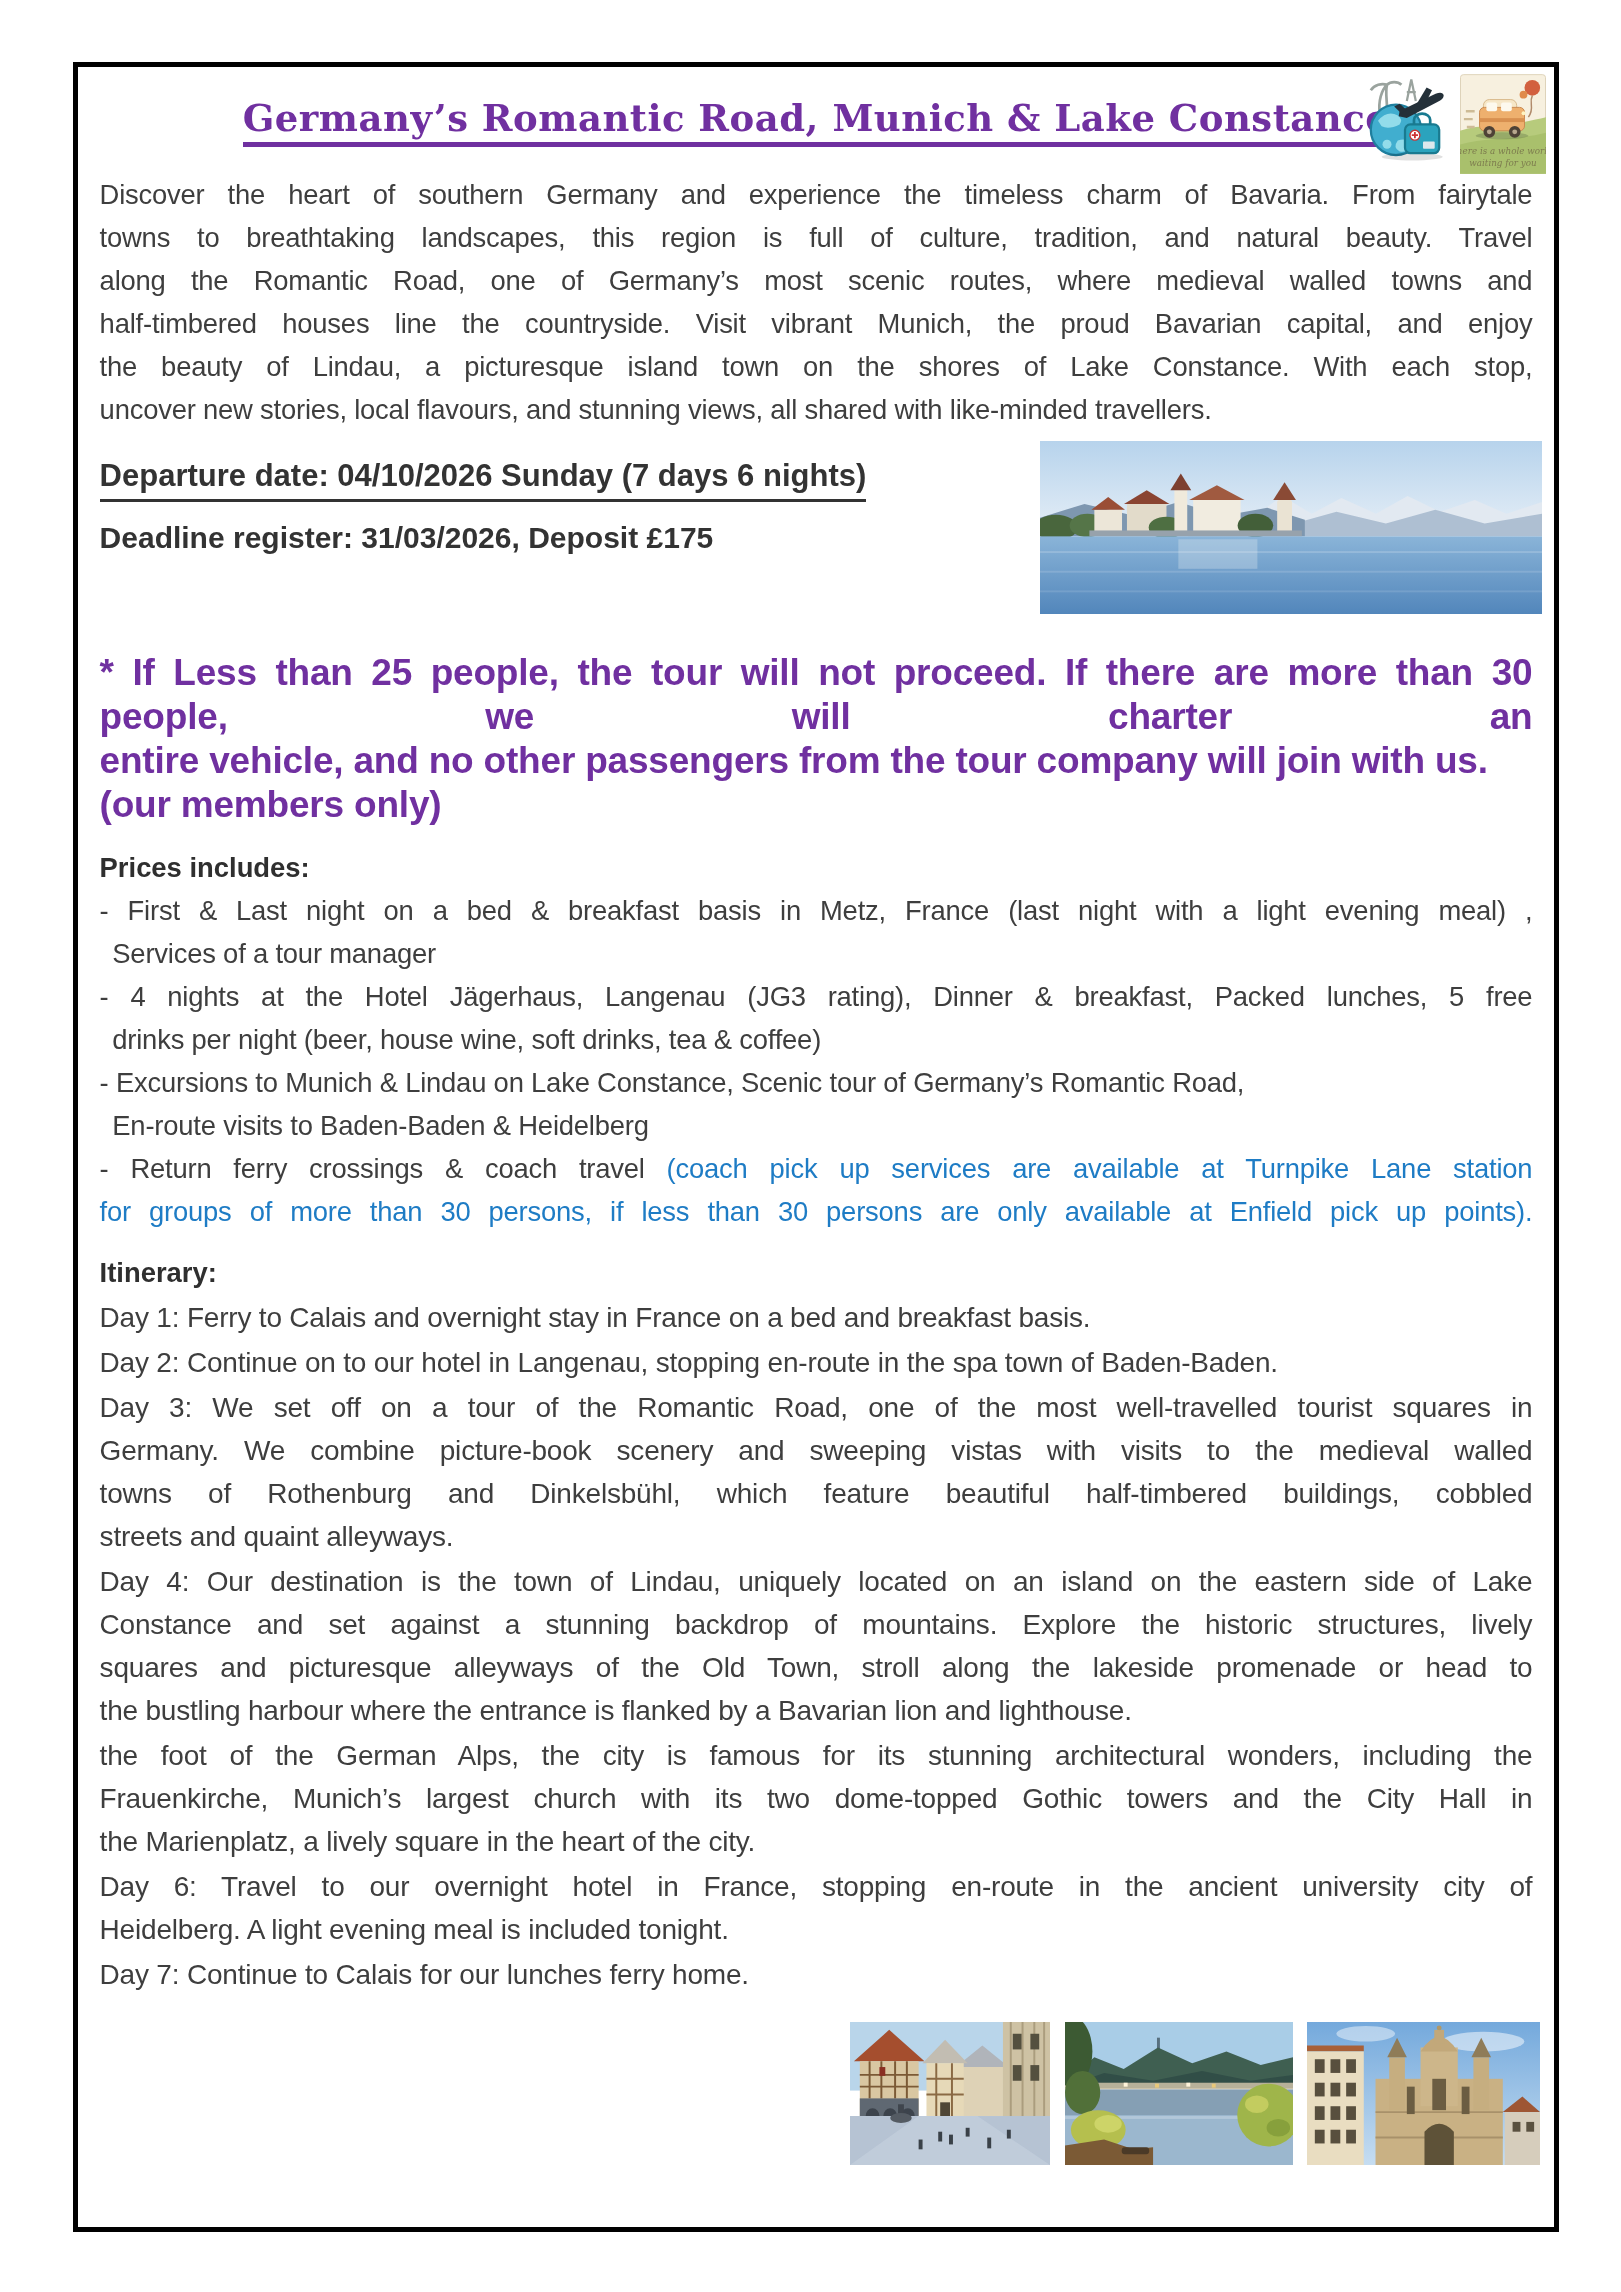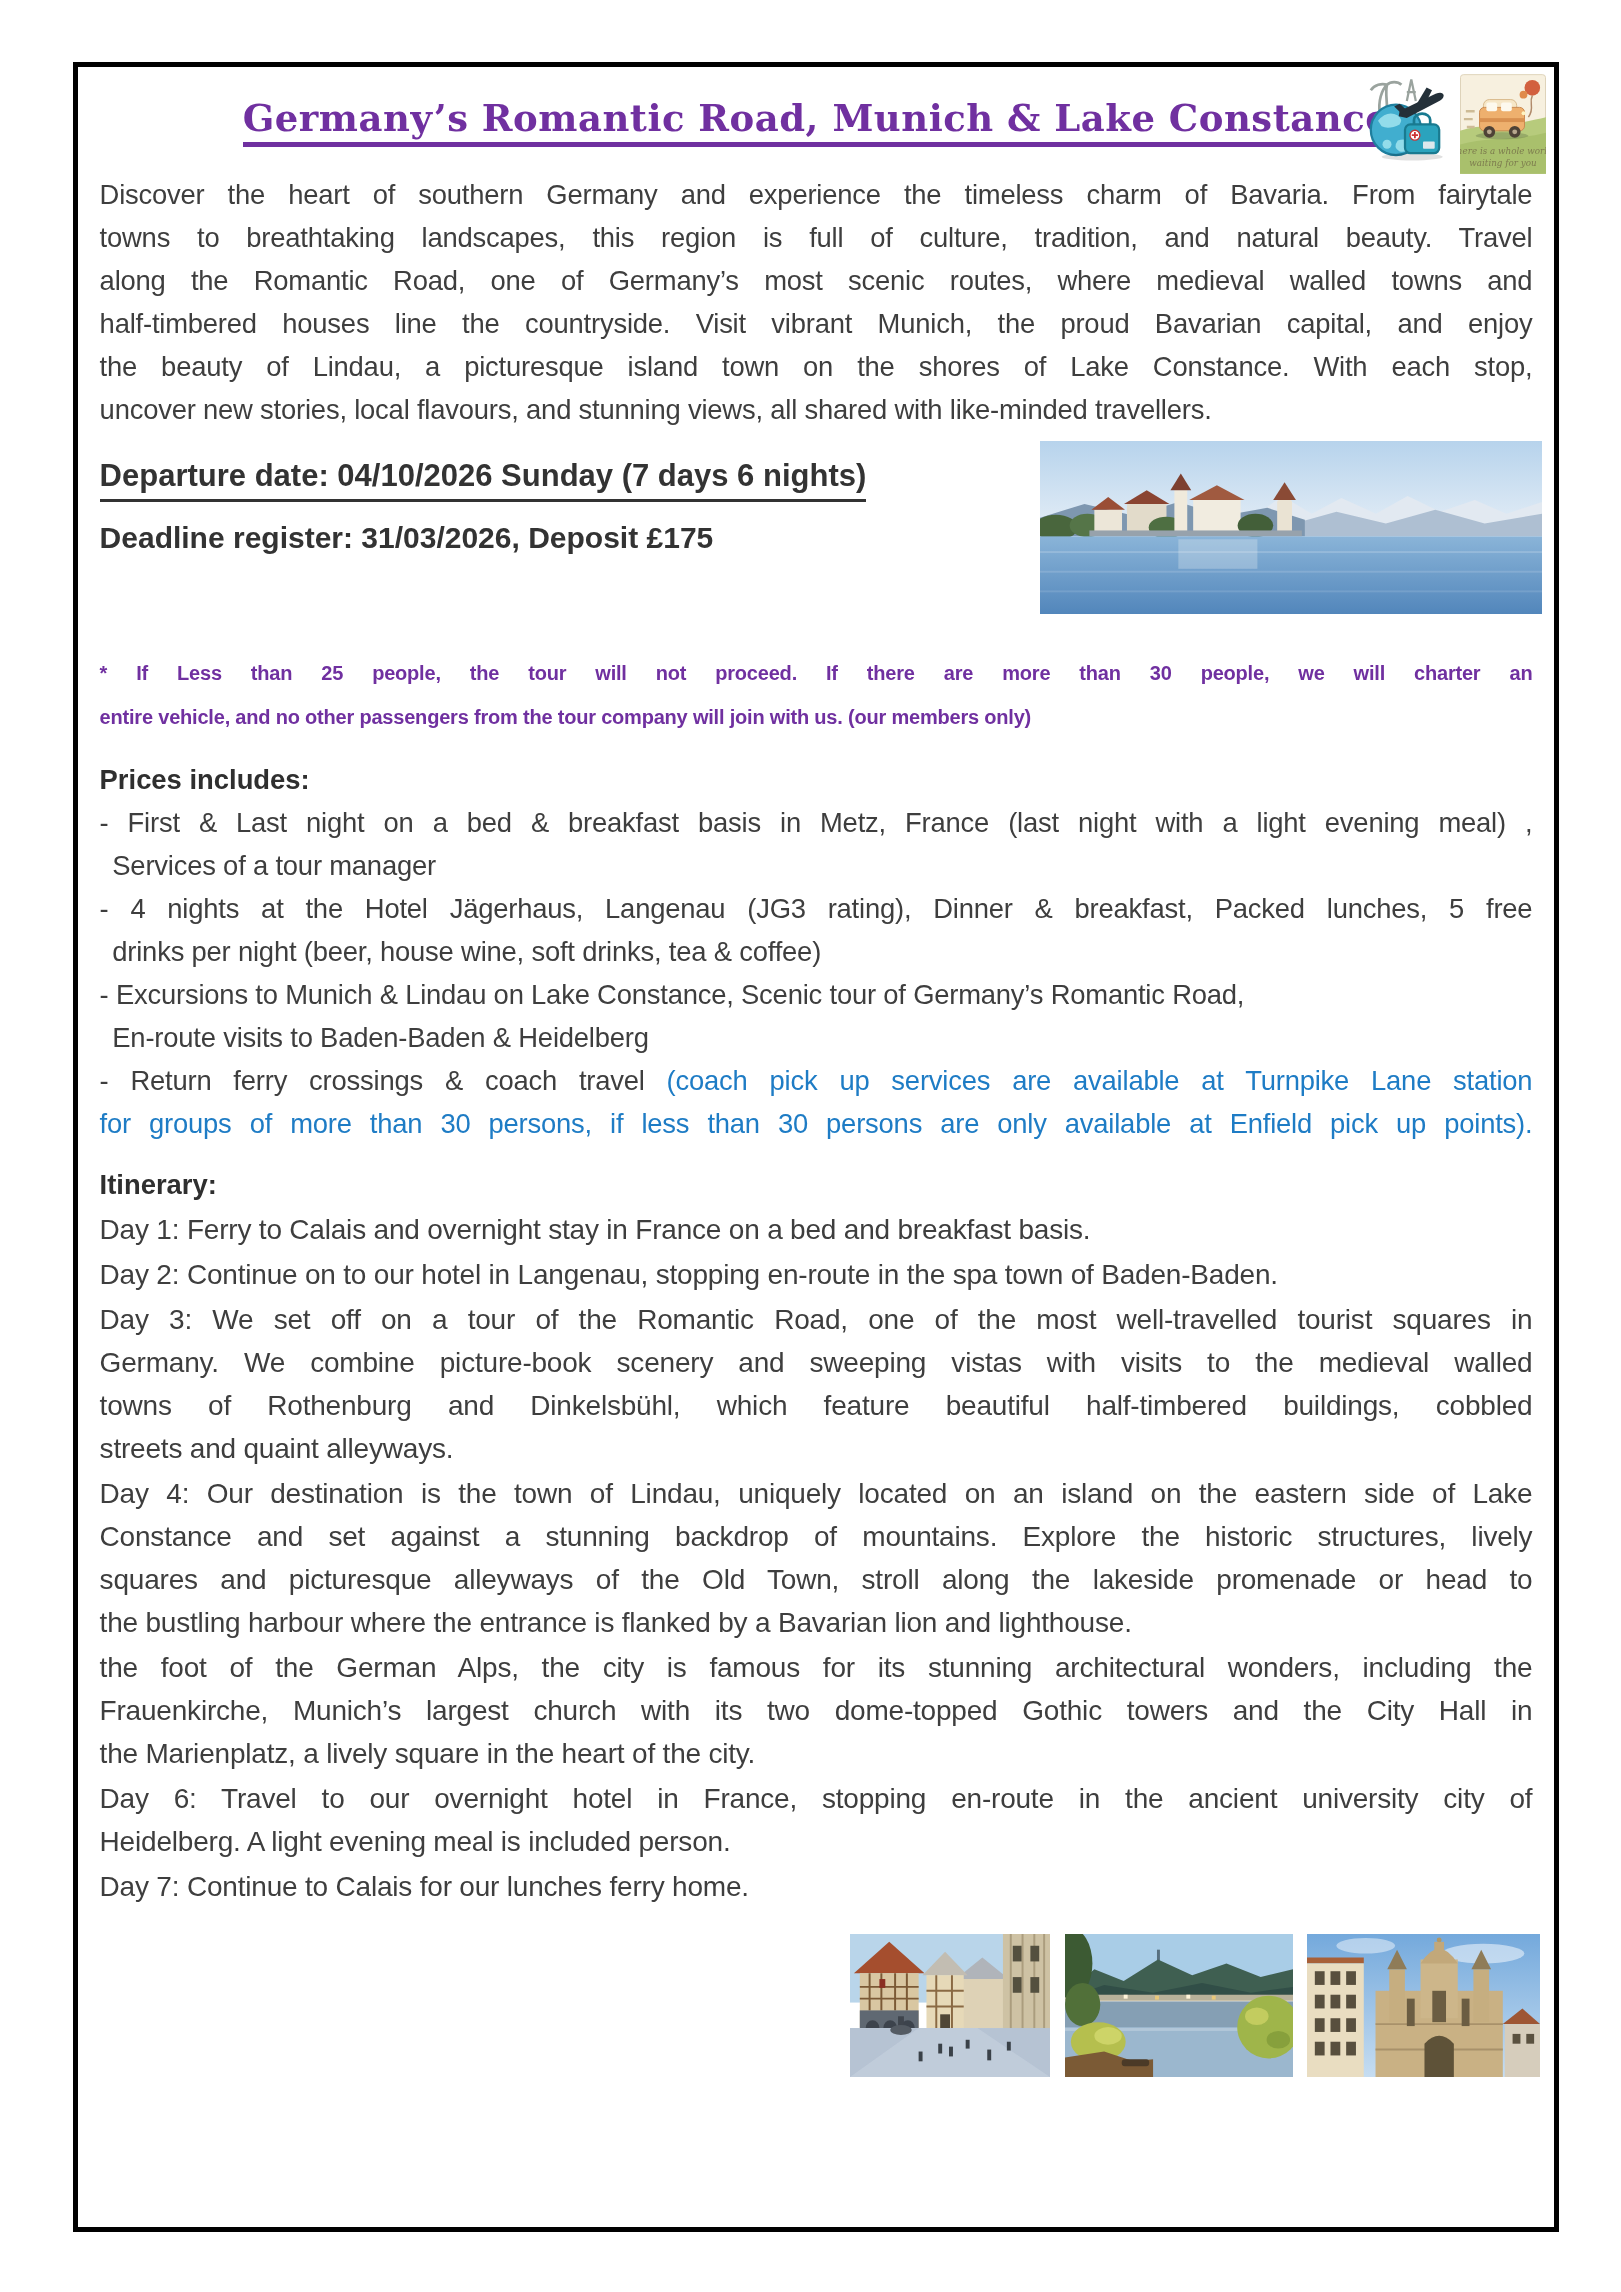--- a/index.html
+++ b/index.html
@@ -15,21 +15,21 @@
   .title-inner{display:inline-block;border-bottom:5.9px solid #7030a0;padding-bottom:2.9px;line-height:1.12;}
   .intro{font-size:27.4px;line-height:43px;letter-spacing:-0.2px;}
   .ln{min-height:1em;}
   .js{text-align:justify;text-align-last:justify;text-justify:inter-word;}
   .dep{position:relative;margin-top:25.5px;min-height:173px;}
   .lakephoto{position:absolute;right:-9.8px;top:-15.7px;width:502px;height:173px;}
   .dep-head{font-size:31px;font-weight:bold;color:#333;line-height:1.3;}
   .u{display:inline-block;border-bottom:3.9px solid #333;padding-bottom:2px;}
   .cost{font-size:30px;font-weight:bold;color:#333;margin-top:19.6px;}
   .it{font-style:italic;margin-left:11.8px;}
-  .note{margin-top:21.6px;color:#7030a0;font-weight:bold;font-size:20px;line-height:44px;letter-spacing:-0.2px;}
+  .note{margin-top:21.6px;color:#7030a0;font-weight:bold;font-size:37px;line-height:44px;letter-spacing:-0.2px;}
   .sec-head{margin-top:19.6px;font-size:27.4px;font-weight:bold;color:#2f2f2f;line-height:42px;}
   .prices{font-size:27.4px;line-height:43px;letter-spacing:-0.2px;}
   .pl{min-height:43px;}
   .ind{padding-left:12.7px;}
   .blue{color:#1e7cc5;}
   .day{margin-top:2px;font-size:28px;line-height:43px;letter-spacing:-0.2px;}
   .strip{display:flex;justify-content:flex-end;gap:14.7px;margin-top:25.5px;margin-right:-7.8px;}
   .ph{height:143px;display:block;}
   .ph1{width:200px;}
   .ph2{width:228px;}
@@ -178,21 +178,21 @@
         <div class="ln js">squares and picturesque alleyways of the Old Town, stroll along the lakeside promenade or head to</div>
         <div class="ln">the bustling harbour where the entrance is flanked by a Bavarian lion and lighthouse.</div>
       </div>
     <div class="day">
         <div class="ln js">the foot of the German Alps, the city is famous for its stunning architectural wonders, including the</div>
         <div class="ln js">Frauenkirche, Munich’s largest church with its two dome-topped Gothic towers and the City Hall in</div>
         <div class="ln">the Marienplatz, a lively square in the heart of the city.</div>
       </div>
     <div class="day">
         <div class="ln js">Day 6: Travel to our overnight hotel in France, stopping en-route in the ancient university city of</div>
-        <div class="ln">Heidelberg. A light evening meal is included person.</div>
+        <div class="ln">Heidelberg. A light evening meal is included tonight.</div>
       </div>
     <div class="day">
         <div class="ln">Day 7: Continue to Calais for our lunches ferry home.</div>
       </div>
 
     <div class="strip">
 
       <svg class="ph ph1" viewBox="0 0 204 146" preserveAspectRatio="none">
         <rect width="204" height="70" fill="#b9d5ea"></rect>
         <rect x="112" y="44" width="46" height="52" fill="#ded2b6"></rect>

